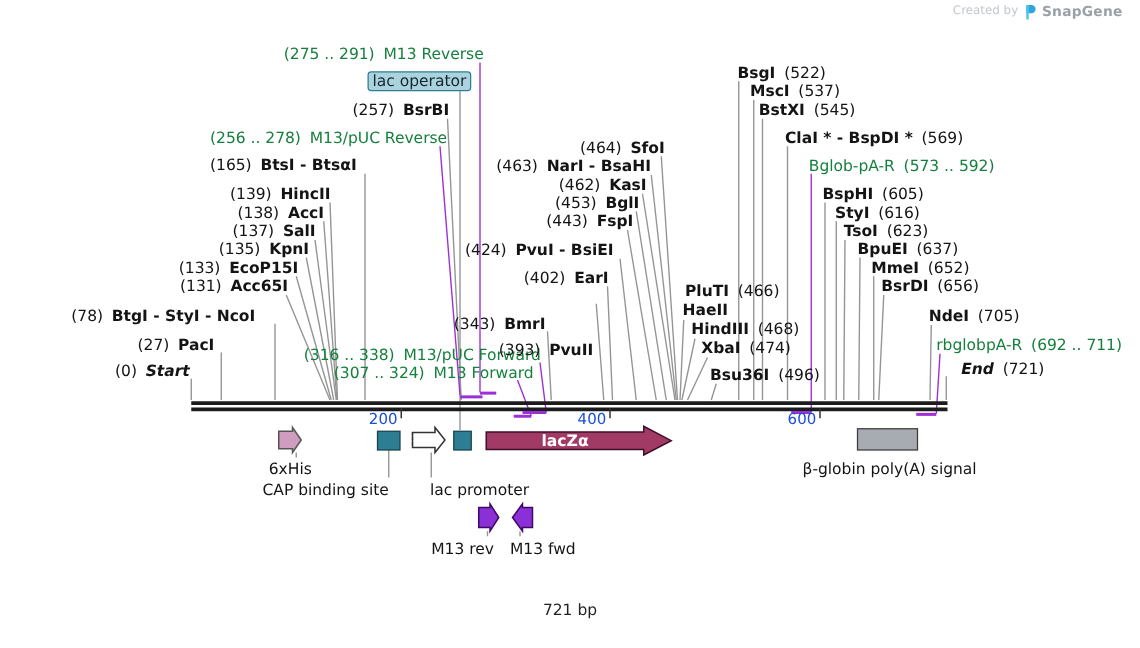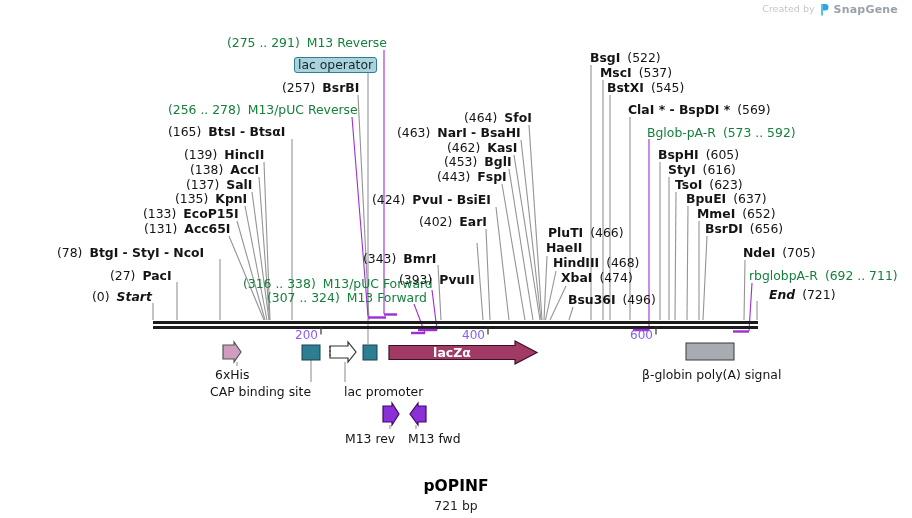--- a/index.html
+++ b/index.html
@@ -7,21 +7,21 @@
           font-family:"DejaVu Sans","Liberation Sans",sans-serif;overflow:hidden;}
   #overlay{position:absolute;left:0;top:0;}
   .lbl{position:absolute;white-space:nowrap;font-size:12.4px;line-height:13px;color:#141414;}
   .lbl span.bd{font-weight:bold;}
   .lbl span.ti{font-weight:bold;font-style:italic;}
   .lbl span + span{margin-left:7px;}
   .lbl.p{color:#15803d;}
   .lbl.bx{background:#abd3dd;border:1px solid #2e7d91;border-radius:3px;
           padding:0 3px;color:#142730;line-height:14px;}
   .flbl{position:absolute;white-space:nowrap;font-size:12.4px;color:#141414;}
-  .ticklbl{position:absolute;font-size:12px;color:#8b5cf6;width:32px;text-align:right;}
+  .ticklbl{position:absolute;font-size:12px;color:#1d4ed8;width:32px;text-align:right;}
   .titlewrap{position:absolute;left:0;width:912px;text-align:center;}
   .ptitle{font-size:15.5px;font-weight:bold;color:#000;}
   .plen{font-size:12.4px;color:#222;margin-top:3px;}
   .wm{position:absolute;top:3px;right:14px;display:flex;gap:4px;}
   .wm .cby{font-size:9.5px;color:#c3c8cd;}
   .wm .brand{font-size:11px;font-weight:bold;color:#99a1a8;letter-spacing:.2px;}
 </style>
 </head>
 <body>
 
@@ -156,16 +156,15 @@
   <div class="wm">
     <span class="cby">Created by</span>
     <svg width="11" height="13" viewBox="0 0 11 13">
       <path d="M2,1 h4.2 a3.3,3.3 0 0 1 0 6.6 h-4.2 z" fill="#2ba7df"></path>
       <path d="M2,1 h2 v11.5 h-2 z" fill="#56c2ee"></path>
     </svg>
     <span class="brand">SnapGene</span>
   </div>
 
   <div class="titlewrap" style="top:477px">
-    <div class="ptitle">pOPINF</div>
     <div class="plen">721 bp</div>
   </div>
 </div>
 
 </body></html>

